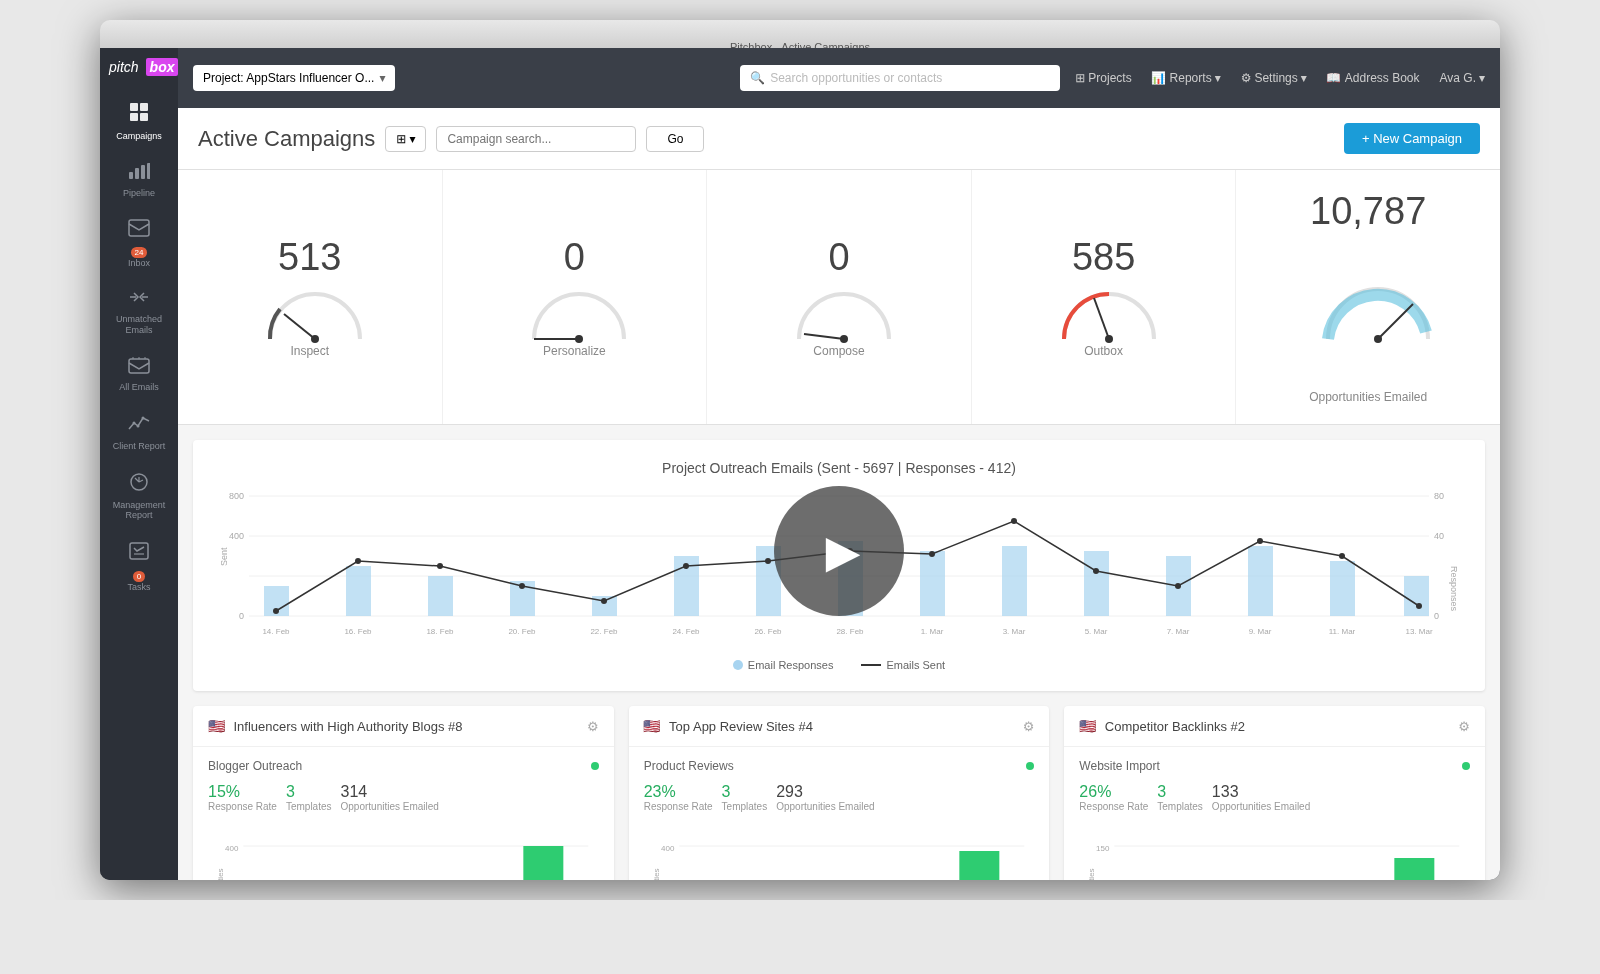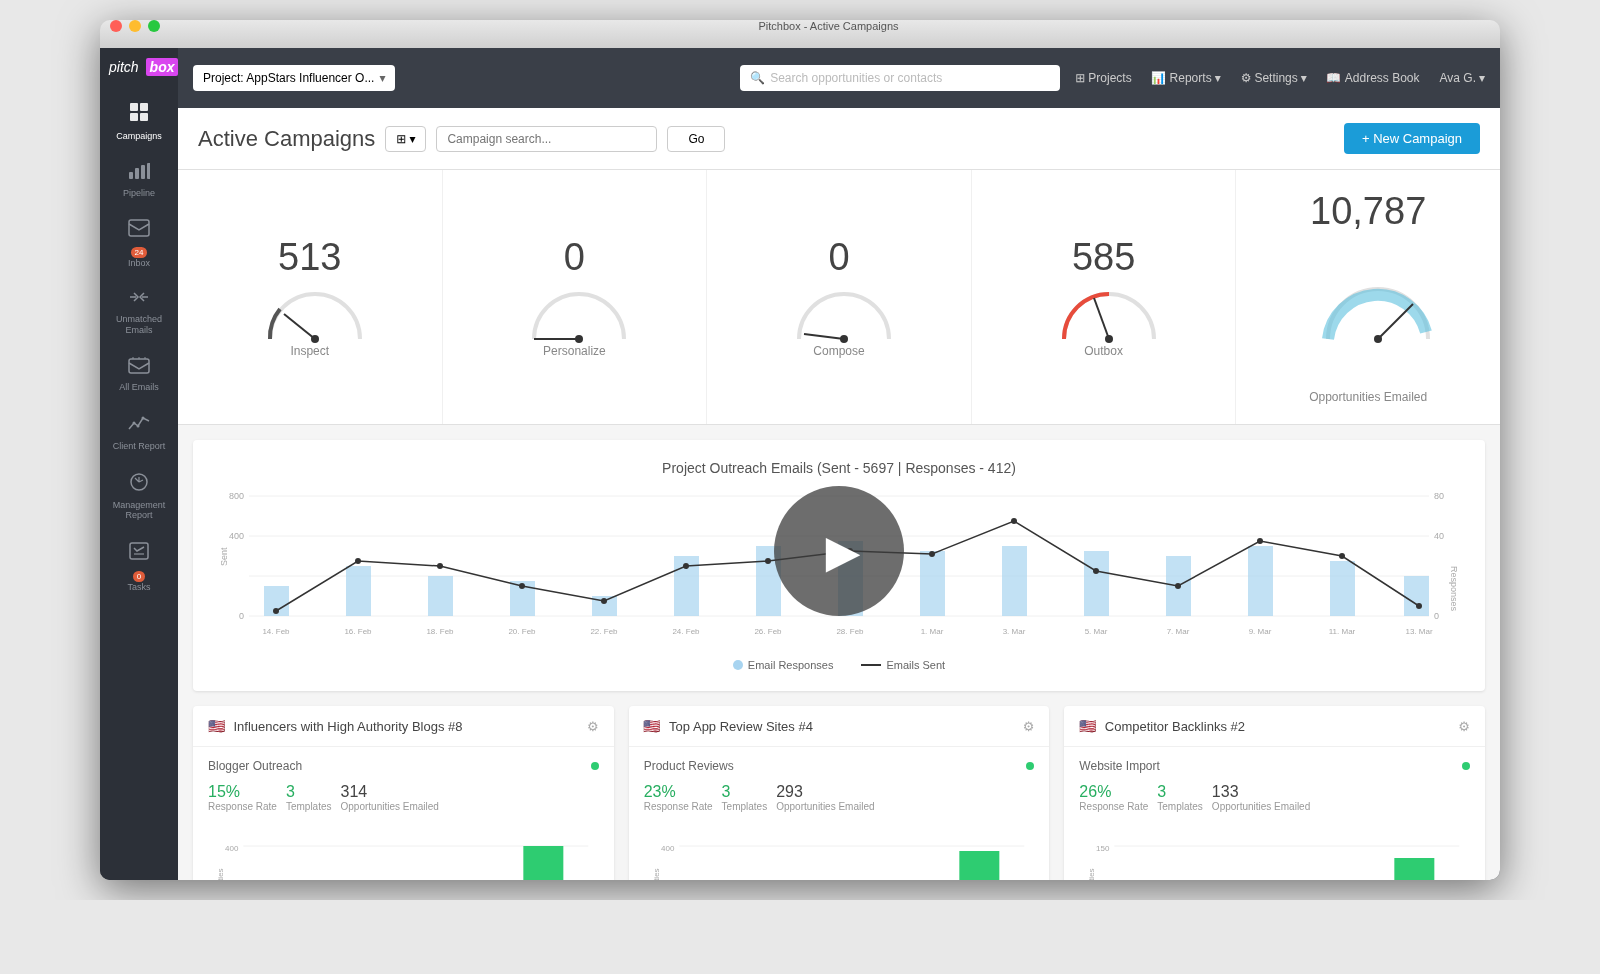--- a/index.html
+++ b/index.html
@@ -1,20 +1,20 @@
 <!DOCTYPE html>
 <html><head>
   <meta charset="utf-8">
   <style>
     * { box-sizing: border-box; margin: 0; padding: 0; }
     body { font-family: -apple-system, BlinkMacSystemFont, 'Segoe UI', Helvetica, Arial, sans-serif; background: #e8e8e8; font-size: 13px; overflow: hidden; }
 
     
     .mac-chrome { background: #d0d0d0; border-radius: 10px; overflow: hidden; width: 1400px; height: 860px; box-shadow: 0 10px 40px rgba(0,0,0,0.5); margin: 20px auto; }
-    .mac-titlebar { background: linear-gradient(#e8e8e8, #d0d0d0); height: 28px; display: flex; padding: 0 10px; gap: 7px; }
+    .mac-titlebar { background: linear-gradient(#e8e8e8, #d0d0d0); height: 28px; display: flex; padding: 0 10px; gap: 7px; flex-direction: column; }
     .mac-btn { width: 12px; height: 12px; border-radius: 50%; }
     .mac-btn.close { background: #ff5f57; }
     .mac-btn.min { background: #febc2e; }
     .mac-btn.max { background: #28c840; }
     .mac-titlebar-center { flex: 1; display: flex; justify-content: center; }
     .mac-title { font-size: 11px; color: #555; }
 
     
     .app { display: flex; height: 832px; background: #2c3038; }
 
@@ -35,21 +35,21 @@
     .project-selector-arrow { color: #666; }
     .search-box { flex: 1; max-width: 320px; background: #fff; border-radius: 4px; padding: 6px 10px; font-size: 12px; color: #999; display: flex; align-items: center; gap: 5px; }
     .nav-links { display: flex; align-items: center; gap: 20px; margin-left: auto; color: #ccc; font-size: 12px; }
     .nav-link { color: #ccc; cursor: pointer; display: flex; align-items: center; gap: 3px; }
 
     
     .main { flex: 1; background: #f5f5f5; overflow-y: auto; display: flex; flex-direction: column; }
     .main-header { background: #fff; padding: 15px 20px; display: flex; align-items: center; gap: 10px; border-bottom: 1px solid #e0e0e0; }
     .page-title { font-size: 22px; font-weight: 300; color: #444; }
     .filter-btn { background: #fff; border: 1px solid #ccc; border-radius: 4px; padding: 5px 10px; font-size: 12px; cursor: pointer; display: flex; align-items: center; gap: 3px; }
-    .search-campaign { border: 1px solid #ccc; border-radius: 4px; padding: 5px 10px; font-size: 12px; width: 221px; }
+    .search-campaign { border: 1px solid #ccc; border-radius: 4px; padding: 5px 10px; font-size: 12px; width: 200px; }
     .go-btn { background: #fff; border: 1px solid #ccc; border-radius: 4px; padding: 5px 20px; font-size: 12px; cursor: pointer; }
     .new-campaign-btn { margin-left: auto; background: #1b9cd8; color: #fff; border: none; border-radius: 4px; padding: 8px 18px; font-size: 13px; cursor: pointer; display: flex; align-items: center; gap: 5px; }
 
     
     .stats-row { display: flex; background: #fff; border-bottom: 1px solid #e0e0e0; }
     .stat-item { flex: 1; display: flex; flex-direction: column; align-items: center; padding: 20px 10px; border-right: 1px solid #f0f0f0; justify-content: center; }
     .stat-item:last-child { border-right: none; gap: 46px; }
     .stat-number { font-size: 38px; font-weight: 300; color: #444; margin-bottom: 5px; }
     .gauge-container { width: 100px; height: 55px; position: relative; margin-bottom: 5px; }
     .stat-label { font-size: 12px; color: #888; }

